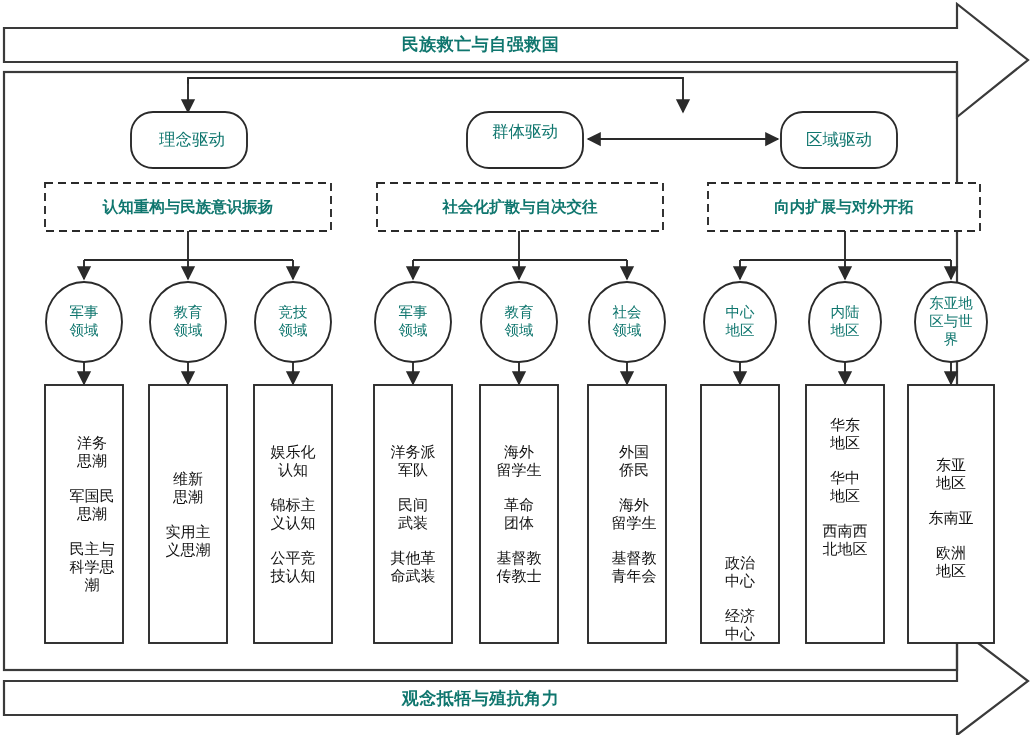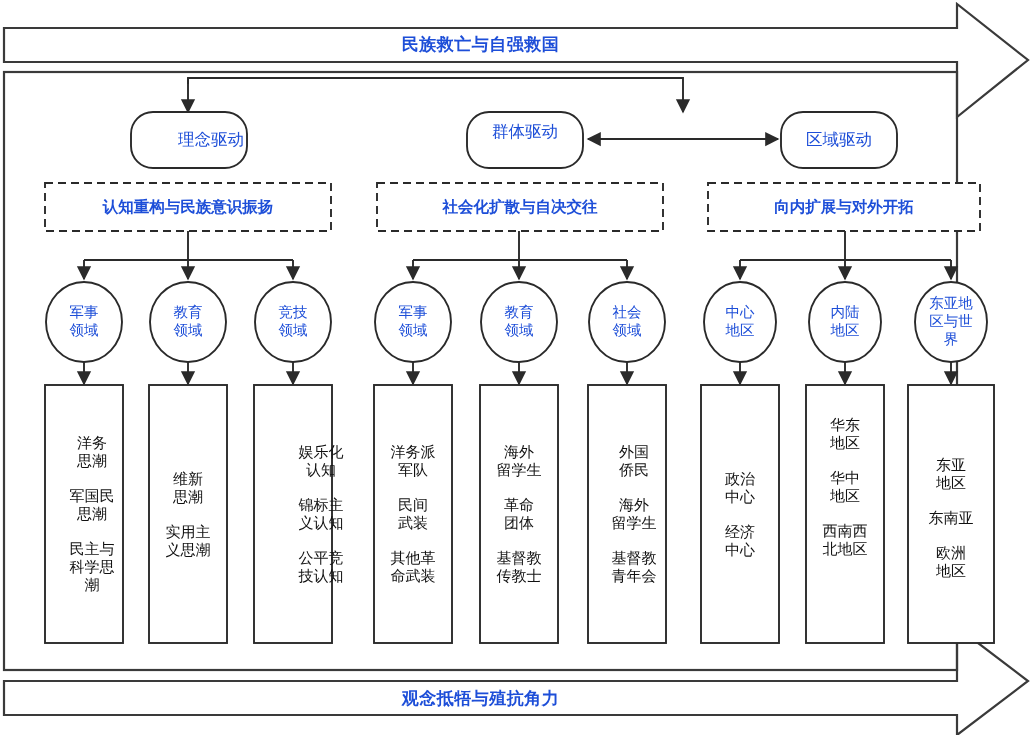--- a/index.html
+++ b/index.html
@@ -19,21 +19,21 @@
     left:0;top:0;
     width:1032px;height:735px;
   }
   
   .lbl{
     position:absolute;
     display:flex;
     align-items:center;
     justify-content:center;
     text-align:center;
-    color:#1d4ed8;
+    color:#0f766e;
     line-height:1.18;
     white-space:pre-line;
     pointer-events:none;
   }
   .banner-label{
     font-weight:bold;
     font-size:17px;
     letter-spacing:.5px;
     font-family:"Liberation Sans","DejaVu Sans",sans-serif;
   }
@@ -165,21 +165,21 @@
       <rect x="588" y="385" width="78" height="258"></rect>
       <rect x="701" y="385" width="78" height="258"></rect>
       <rect x="806" y="385" width="78" height="258"></rect>
       <rect x="908" y="385" width="86" height="258"></rect>
     </g>
   </svg>
 
   <div class="lbl banner-label" style="left:4px;top:28px;width:953px;height:34px;">民族救亡与自强救国</div>
   <div class="lbl banner-label" style="left:4px;top:681px;width:953px;height:36px;">观念抵牾与殖抗角力</div>
 
-  <div class="lbl driver-label" style="left:145px;top:112px;width:132px;height:56px;">理念驱动</div>
+  <div class="lbl driver-label" style="left:126px;top:112px;width:132px;height:56px;">理念驱动</div>
   <div class="lbl driver-label" style="left:467px;top:112px;width:116px;height:40px;">群体驱动</div>
   <div class="lbl phase-label" style="left:45px;top:183px;width:286px;height:48px;">认知重构与民族意识振扬</div>
 
   <div class="lbl driver-label" style="left:781px;top:112px;width:116px;height:56px;">区域驱动</div>
   <div class="lbl phase-label" style="left:377px;top:183px;width:286px;height:48px;">社会化扩散与自决交往</div>
   <div class="lbl phase-label" style="left:708px;top:183px;width:272px;height:48px;">向内扩展与对外开拓</div>
 
   <div class="lbl domain-label" style="left:46px;top:288px;width:76px;height:68px;">军事
 领域</div>
   <div class="lbl domain-label" style="left:150px;top:288px;width:76px;height:68px;">教育
@@ -208,21 +208,21 @@
       <div>民主与
 科学思
 潮</div>
     </div>
   <div class="item-col" style="left:149px;top:385px;width:78px;height:258px;justify-content:center;">
       <div>维新
 思潮</div>
       <div>实用主
 义思潮</div>
     </div>
-  <div class="item-col" style="left:254px;top:385px;width:78px;height:258px;margin-left:28px;">
+  <div class="item-col" style="left:254px;top:385px;width:78px;height:258px;">
       <div>娱乐化
 认知</div>
       <div>锦标主
 义认知</div>
       <div>公平竞
 技认知</div>
     </div>
   <div class="item-col" style="left:374px;top:385px;width:78px;height:258px;justify-content:center;">
       <div>洋务派
 军队</div>
@@ -240,21 +240,21 @@
 传教士</div>
     </div>
   <div class="item-col" style="left:588px;top:385px;width:92px;height:258px;">
       <div>外国
 侨民</div>
       <div>海外
 留学生</div>
       <div>基督教
 青年会</div>
     </div>
-  <div class="item-col" style="left:701px;top:385px;width:78px;height:258px;">
+  <div class="item-col" style="left:701px;top:385px;width:78px;height:258px;justify-content:flex-end;">
       <div>政治
 中心</div>
       <div>经济
 中心</div>
     </div>
   <div class="item-col" style="left:806px;top:385px;width:78px;height:203px;text-align:center;">
       <div>华东
 地区</div>
       <div>华中
 地区</div>

